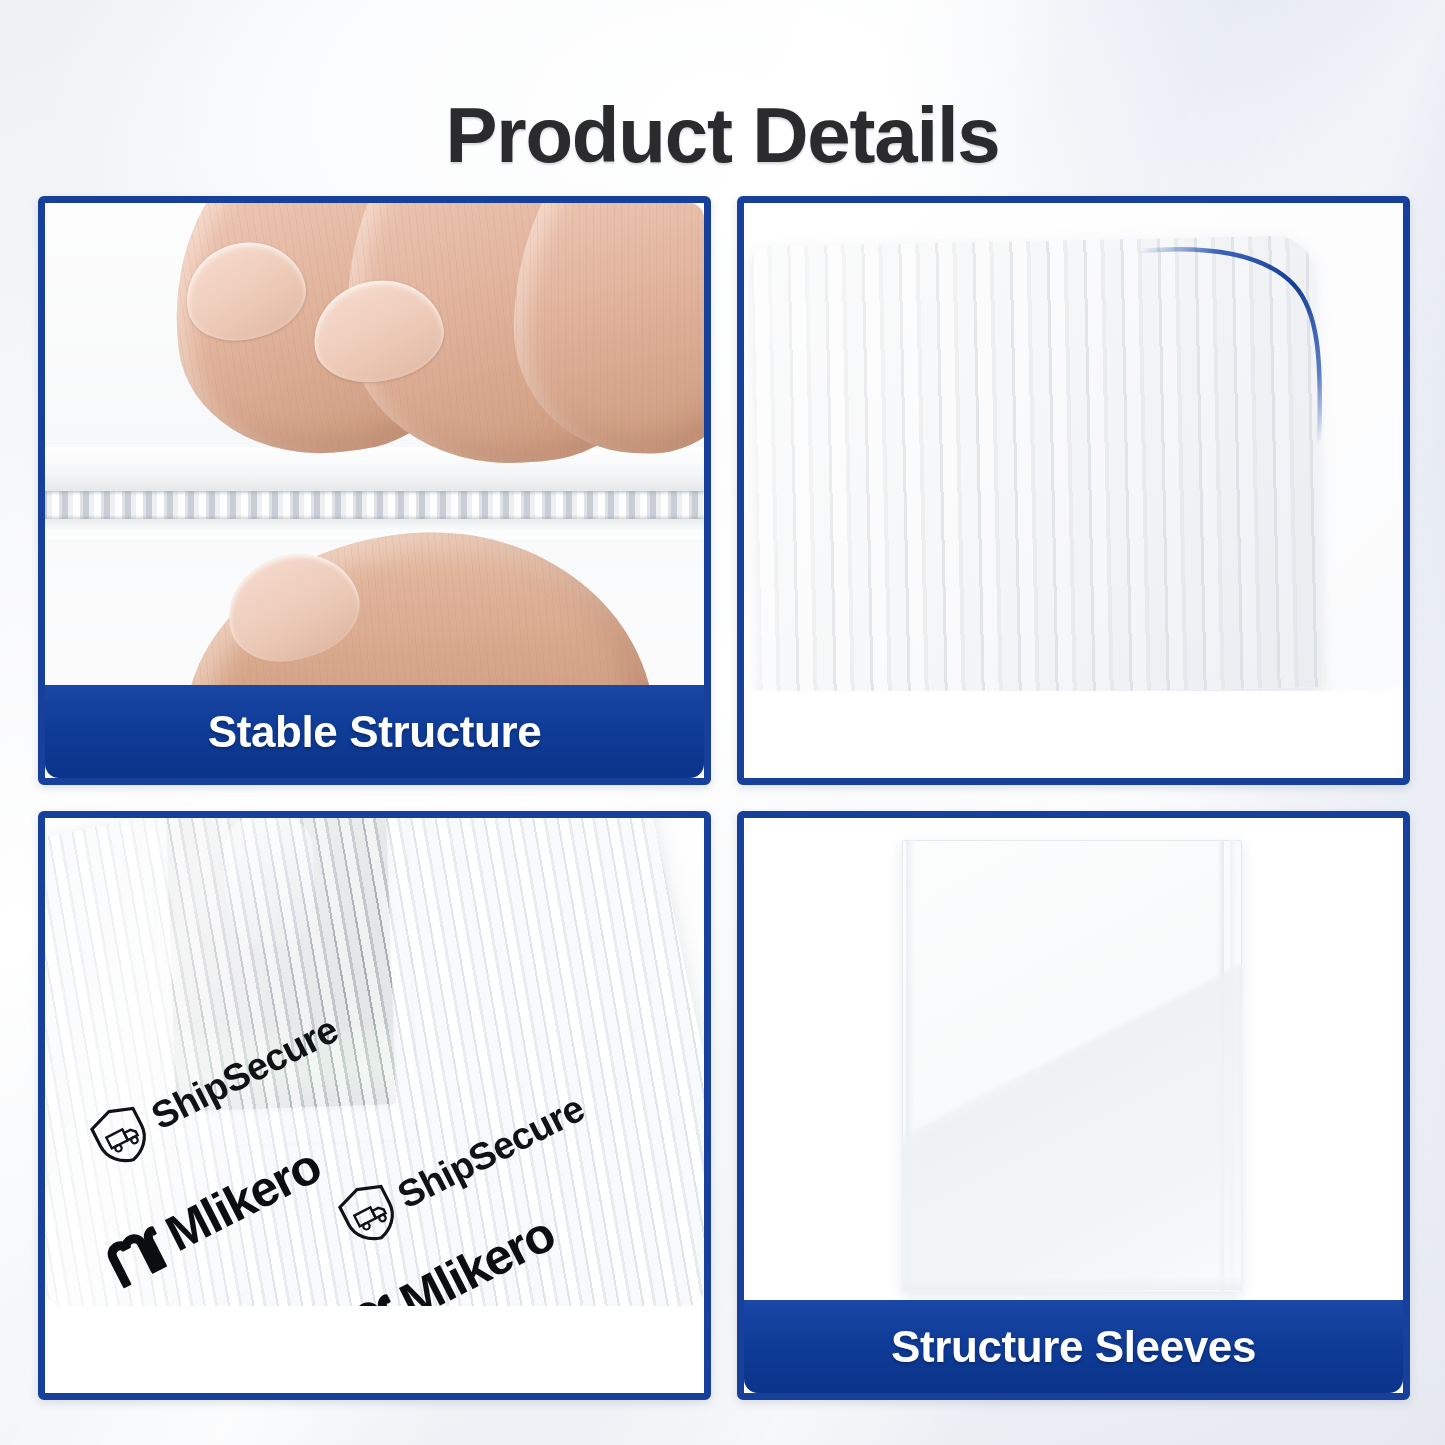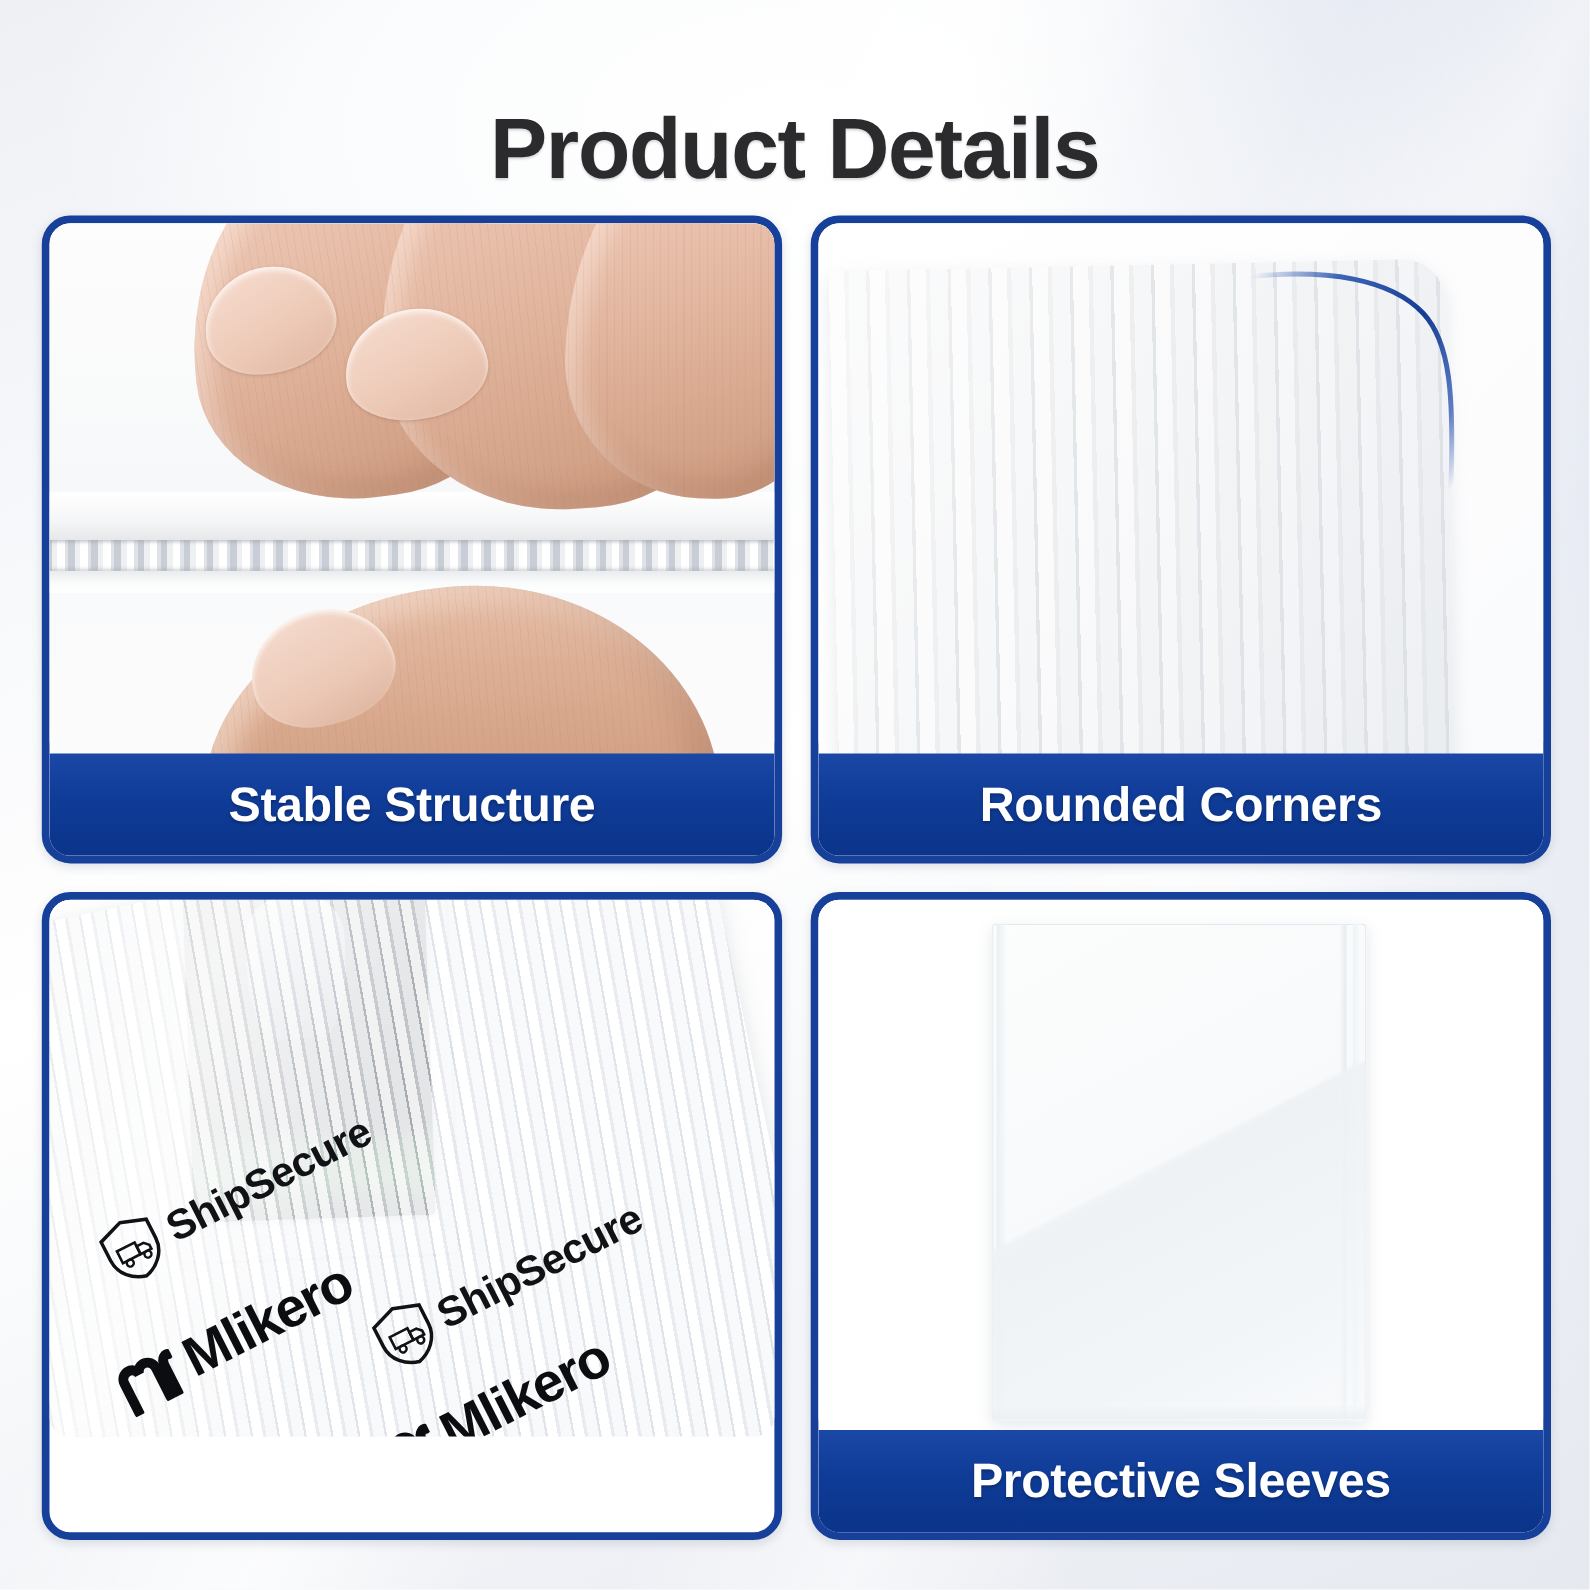--- a/index.html
+++ b/index.html
@@ -53,21 +53,21 @@
     height: 1208px;
     display: grid;
     grid-template-columns: 673px 673px;
     grid-template-rows: 589px 589px;
     gap: 26px;
   }
 
   .card {
     position: relative;
     border: 7px solid #17409b;
-    border-radius: 26px;
+    border-radius: 6px;
     background: #ffffff;
     overflow: hidden;
     box-shadow: 0 3px 9px rgba(90,100,125,0.18);
   }
 
   .card-media {
     position: absolute;
     left: 0;
     top: 0;
     right: 0;
@@ -382,21 +382,20 @@
             <stop offset="0%" stop-color="#1d4bab" stop-opacity="0"></stop>
             <stop offset="22%" stop-color="#1d4bab" stop-opacity="0.85"></stop>
             <stop offset="52%" stop-color="#153c93" stop-opacity="1"></stop>
             <stop offset="82%" stop-color="#1d4bab" stop-opacity="0.7"></stop>
             <stop offset="100%" stop-color="#1d4bab" stop-opacity="0"></stop>
           </linearGradient>
         </defs>
         <path d="M4 12 C 70 6, 128 14, 158 46 C 182 72, 186 118, 183 205" fill="none" stroke="url(#arcg)" stroke-width="4.5" stroke-linecap="round"></path>
       </svg>
     </div>
-    <div class="card-label">Rounded Corners</div>
   </div>
 
   <div class="card">
     <div class="card-media">
       <div class="c3-bg"></div>
 
       <div class="c3-photo">
         <div class="c3-photo-figure"></div>
       </div>
       <div class="c3-sleeve-outline"></div>
@@ -453,16 +452,16 @@
     <div class="card-media">
       <div class="c4-bg"></div>
       <div class="c4-sleeve">
         <div class="c4-edge-l"></div>
         <div class="c4-edge-r1"></div>
         <div class="c4-edge-r2"></div>
         <div class="c4-edge-b"></div>
         <div class="c4-gloss"></div>
       </div>
     </div>
-    <div class="card-label">Protective Sleeves</div>
+    <div class="card-label">Structure Sleeves</div>
   </div>
 
 </div>
 
 </body></html>

